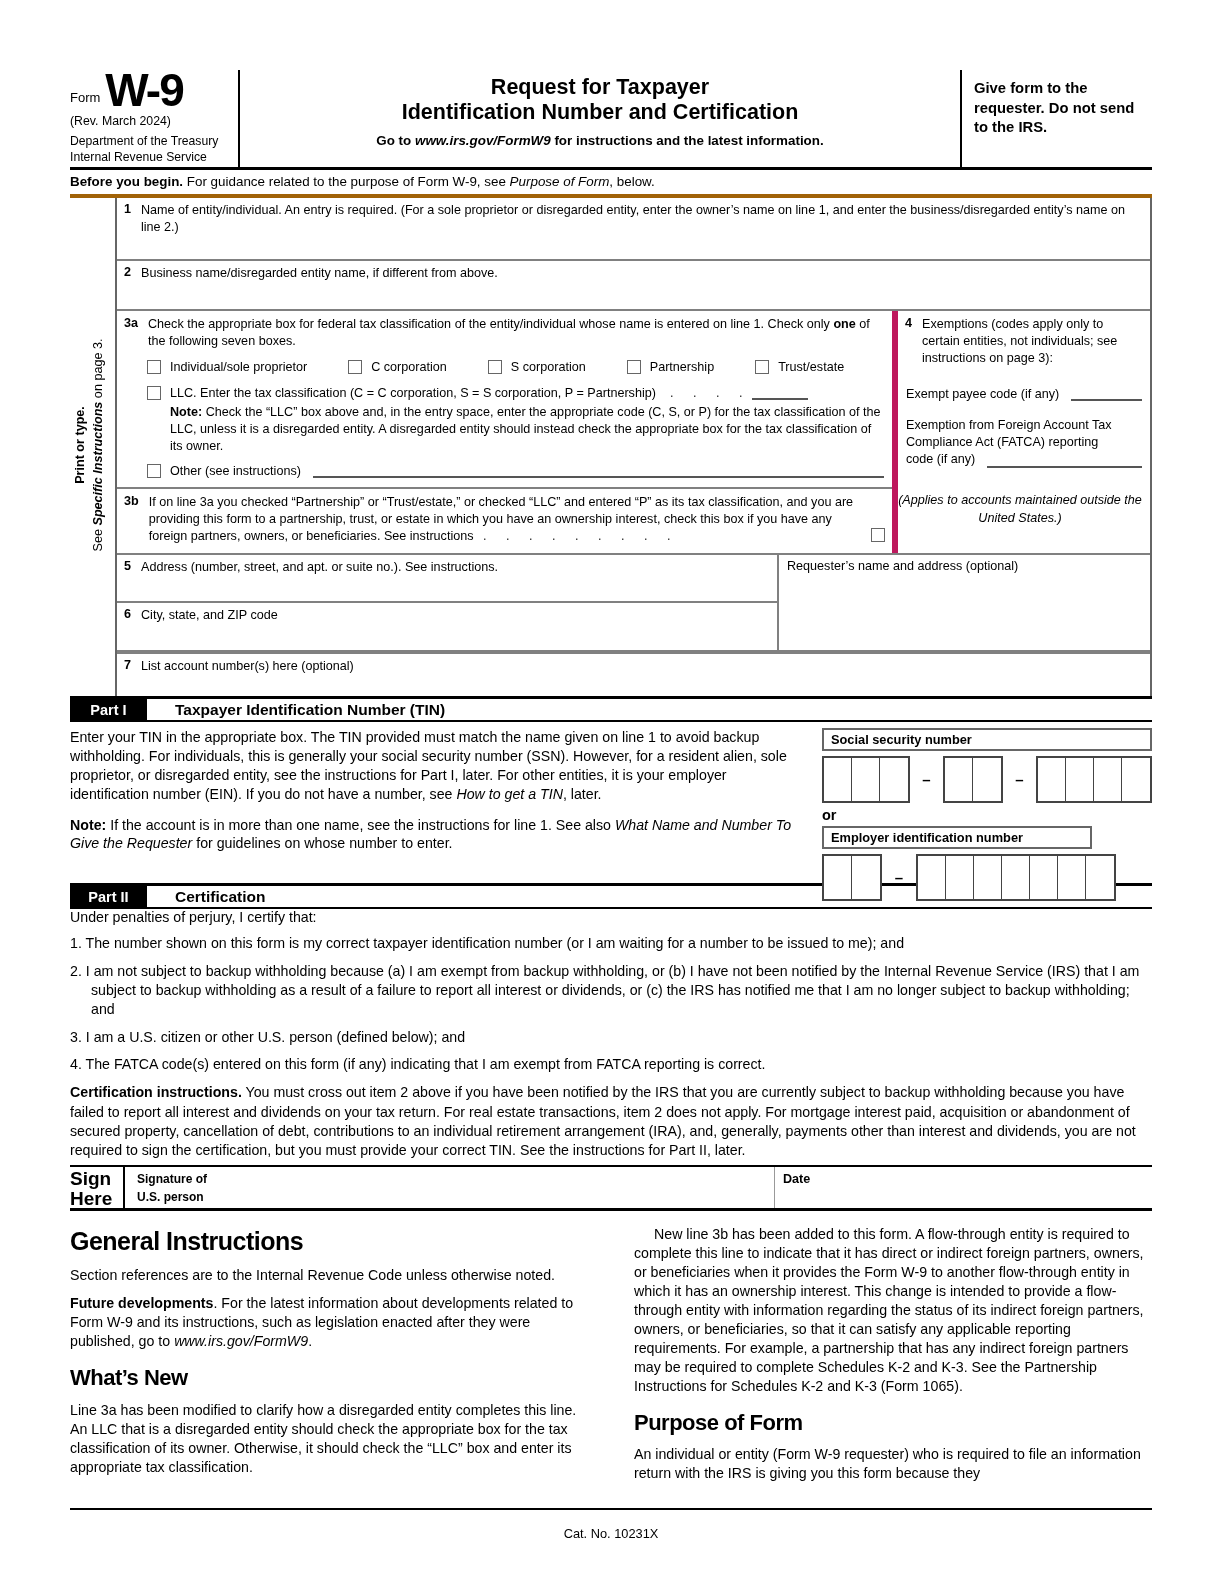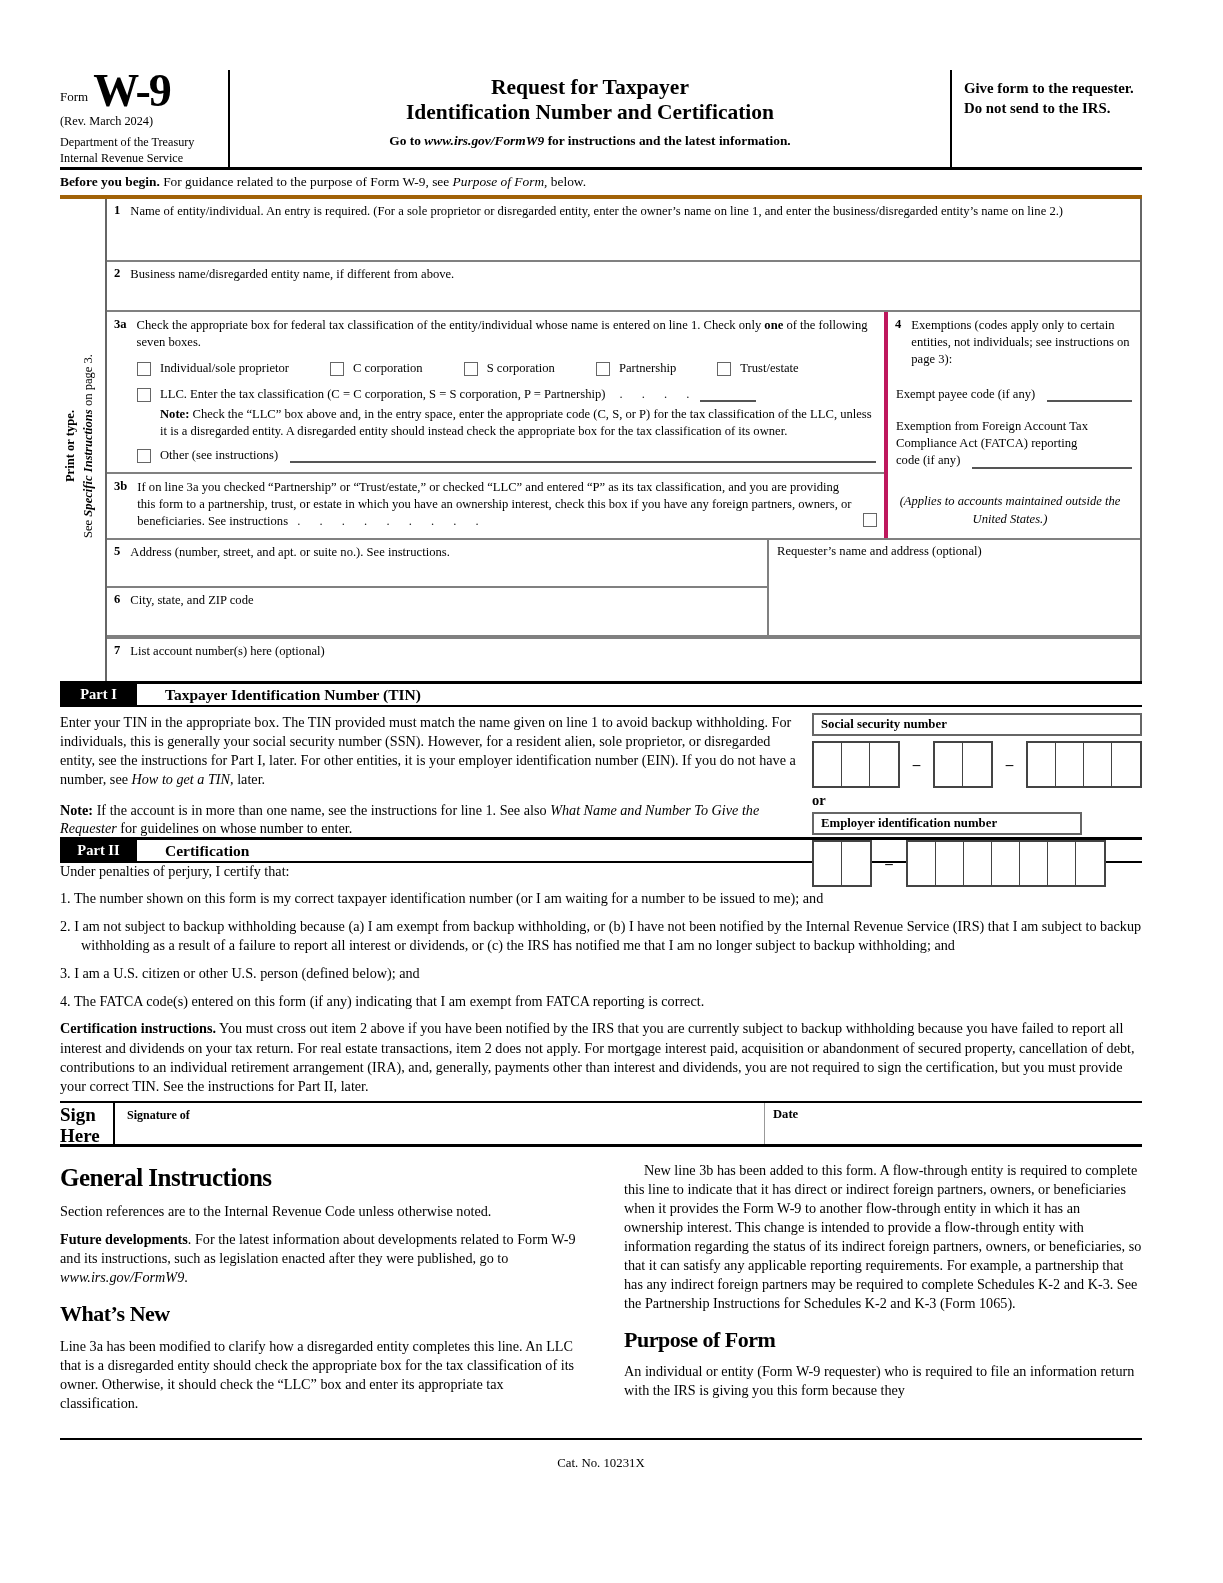--- a/index.html
+++ b/index.html
@@ -1,18 +1,18 @@
 <!DOCTYPE html>
 <html><head>
 <meta charset="utf-8">
 <style>
   * { margin:0; padding:0; box-sizing:border-box; }
   body { background:#ffffff; font-family:"Liberation Sans", sans-serif; color:#000; }
   .page { width:1223px; height:1583px; background:#fff; position:relative; }
-  .content { position:absolute; left:60px; top:70px; width:1082px;font-family:Liberation Serif, serif; }
+  .content { position:absolute; left:70px; top:70px; width:1082px; }
   .b { font-weight:bold; } .i { font-style:italic; } .bi { font-weight:bold; font-style:italic; }
 
   
   .hdr { display:grid; grid-template-columns:168px 1fr 190px; border-bottom:3px solid #000; height:100px; }
   .hdr-left { padding:2px 4px 2px 0; }
   .hdr-formline { display:flex; align-items:flex-end; gap:5px; }
   .f-label { font-size:13px; padding-bottom:5px; }
   .f-num { font-size:46px; font-weight:bold; letter-spacing:-2px; line-height:0.82; }
   .hdr-rev { font-size:12.3px; margin-top:4px; }
   .hdr-dept { font-size:12.2px; line-height:1.3; }
@@ -30,21 +30,21 @@
   .side { position:relative; }
   .side-inner { position:absolute; width:300px; height:42px; left:-128px; top:226px; transform:rotate(-90deg); text-align:center; font-size:12.6px; line-height:1.45; }
   .rows { border-left:2px solid #666; border-right:2px solid #666; }
   .rowline { border-bottom:2px solid #808080; }
   .num { font-weight:bold; font-size:12.6px; padding:0 10px 0 7px; }
   .rowtext { font-size:12.6px; line-height:1.35; }
   .row { display:flex; align-items:flex-start; padding:4px 8px 4px 0; }
   .row1 { height:63px; } .row2 { height:50px; }
 
   .row34 { display:grid; grid-template-columns:1fr 252px; }
-  .col3 { border-right:4px solid #be185d; }
+  .col3 { border-right:6px solid #be185d; }
   .r3a { display:flex; padding:5px 8px 0 0; }
   .cbrow { display:flex; align-items:center; margin:10px 0 0 30px; }
   .cb { width:14px; height:14px; border:1.5px solid #666; background:#fff; flex:none; }
   .cb-item { display:flex; align-items:center; margin-right:41px; }
   .cb-item:last-child { margin-right:0; }
   .cb-label { font-size:12.6px; margin-left:9px; white-space:nowrap; }
   .llcrow { display:flex; align-items:center; margin:11px 8px 0 30px; }
   .dots { color:#222; font-size:12.6px; word-spacing:16px; margin-left:14px; white-space:nowrap; }
   .entry-short { width:56px; border-bottom:2px solid #555; height:15px; margin-left:10px; flex:none; }
   .note3a { font-size:12.6px; line-height:1.35; margin:4px 8px 0 53px; }
@@ -64,21 +64,21 @@
   .r6 { height:47px; }
   .requester { border-left:2px solid #808080; padding:4px 4px 4px 8px; font-size:12.6px; }
   .row7 { height:44px; border-top:2px solid #808080; }
 
   
   .partbar { border-top:3px solid #000; border-bottom:2px solid #000; display:flex; align-items:stretch; height:26px; }
   .partbox { background:#000; color:#fff; font-weight:bold; font-size:14.5px; width:77px; display:flex; align-items:center; justify-content:center; }
   .parttitle { font-weight:bold; font-size:15.5px; display:flex; align-items:center; padding-left:28px; }
 
   
-  .part1 { display:grid; grid-template-columns:1fr 330px; column-gap:14px; padding:6px 0 4px 0; height:130px; }
+  .part1 { display:grid; grid-template-columns:1fr 330px; column-gap:14px; padding:6px 0 4px 0; height:161px; }
   .bodytext { font-size:14.2px; line-height:1.33; }
   .p1left p { margin-bottom:12px; }
   .tinlabel { border:2px solid #666; font-weight:bold; font-size:12.8px; padding:2px 7px; }
   .tinrow { display:flex; align-items:center; margin-top:5px; }
   .tin-group { display:flex; border:2px solid #444; height:47px; background:#fff; }
   .tin-cell { width:28px; border-right:1.5px solid #444; }
   .tin-cell:last-child { border-right:none; }
   .dash { flex:1; text-align:center; font-weight:bold; font-size:15px; }
   .orlabel { font-weight:bold; font-size:14.5px; margin:4px 0 3px 0; }
   .einlabel { width:270px; }
@@ -325,20 +325,21 @@
   </div>
 
   <div class="signrow">
     <div class="signlabel">
       <div>Sign</div>
       <div>Here</div>
     </div>
     <div class="signdiv"></div>
     <div class="sigcell">
       <div>Signature of</div>
+      <div>U.S. person</div>
     </div>
     <div class="datecell">
       <span>Date</span>
     </div>
   </div>
 
   <div class="gencols">
     <div class="gtext">
       <div class="h1">General Instructions</div>
       <p>Section references are to the Internal Revenue Code unless otherwise noted.</p>

